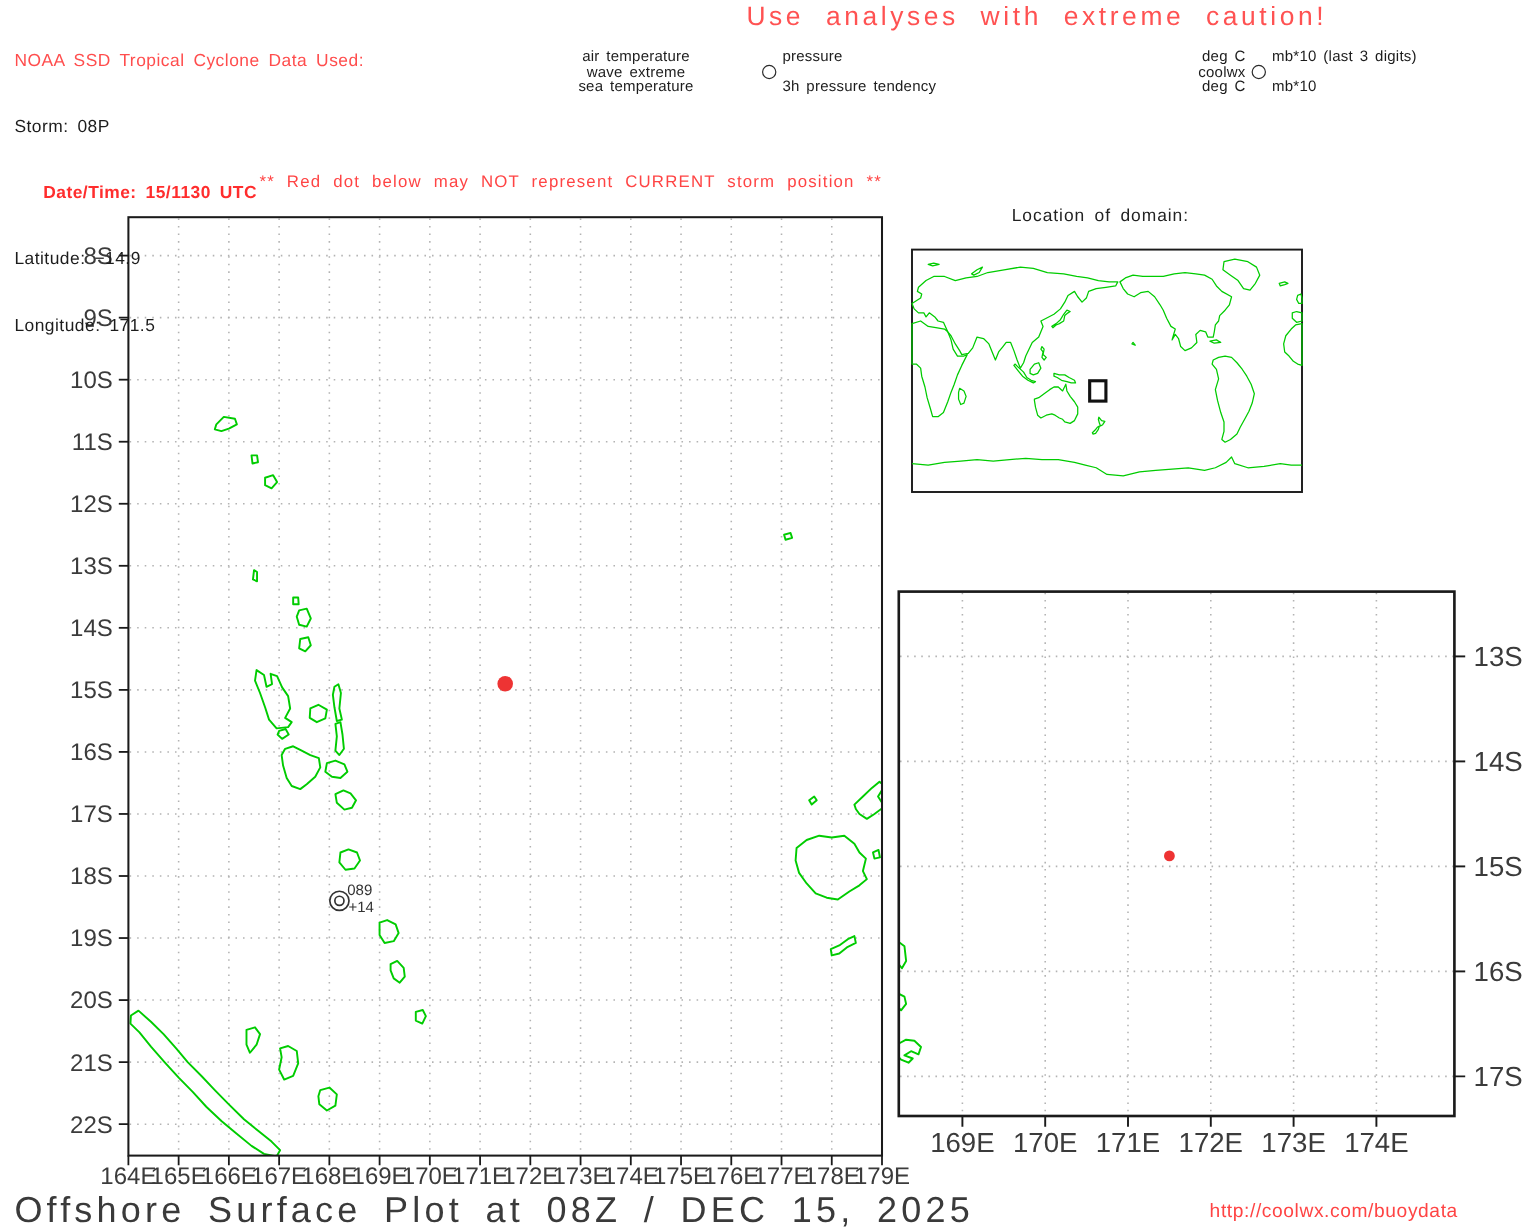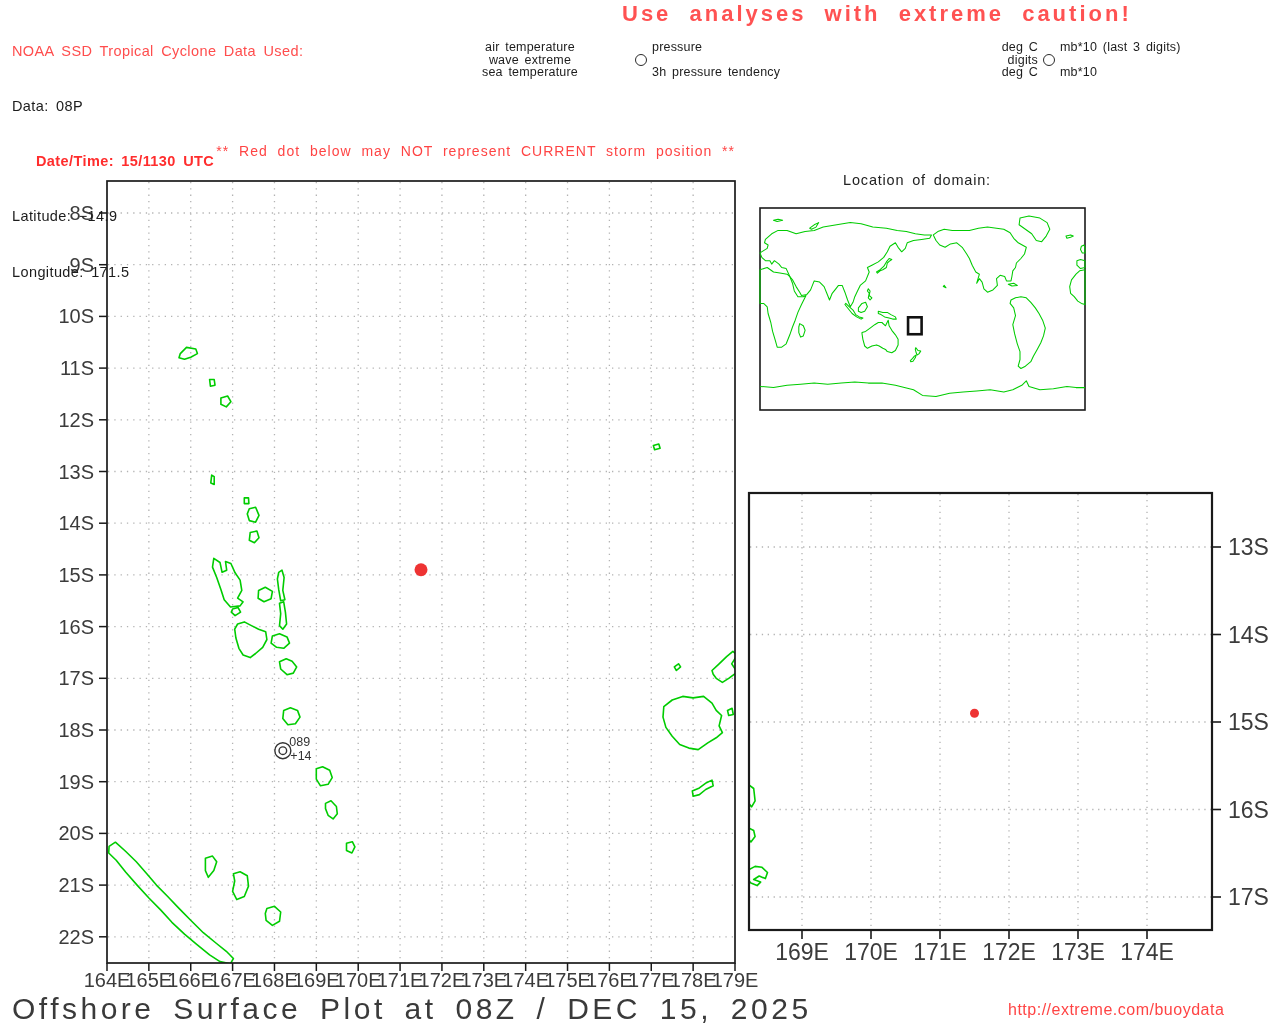--- a/index.html
+++ b/index.html
@@ -5,21 +5,21 @@
   html,body{margin:0;padding:0;background:#fff;}
   .canvas{position:relative;width:1280px;height:1024px;background:#fff;overflow:hidden;
           font-family:"Liberation Sans",sans-serif;}
   svg{font-family:"Liberation Sans",sans-serif;}
   .hdr{position:absolute;left:12px;top:5px;font-size:14.5px;line-height:18.4px;
        letter-spacing:.4px;word-spacing:3px;white-space:pre;}
   .hdr .red{color:#ff4d4d;}
   .hdr .redbold{color:#ff2d2d;font-weight:bold;margin-left:24px;}
   .hdr .blk{color:#1c1c1c;}
   .caution{position:absolute;left:622px;top:1px;font-size:22px;color:#ff5252;
-           letter-spacing:3px;word-spacing:9px;white-space:nowrap;font-weight:bold;}
+           letter-spacing:3px;word-spacing:9px;white-space:nowrap;}
   .legend{position:absolute;top:41px;display:flex;align-items:center;font-size:12.5px;
           color:#1c1c1c;letter-spacing:.2px;word-spacing:2px;}
   .legend .colA{text-align:right;}
   .legend .colA div,.legend .colB div{height:12.5px;line-height:12.5px;white-space:nowrap;}
   .legend .circ{width:10px;height:10px;border:1.5px solid #2b2b2b;border-radius:50%;
                 margin:0 5px;flex:0 0 auto;}
   #legend1{left:430px;} #legend1 .colA{width:200px;text-align:center;}
   #legend2{left:880px;} #legend2 .colA{width:158px;}
   .warning{position:absolute;left:110px;top:143px;width:625px;text-align:right;
            font-size:14px;color:#ff4444;letter-spacing:1px;word-spacing:5px;}
@@ -240,21 +240,21 @@
         <polygon points="915.7,347.7 918.0,350.5 920.7,351.1 918.9,353.9 917.1,355.0 916.2,352.8 915.3,349.4" fill="none" stroke="#00cc00" stroke-width="1.05" stroke-linejoin="round"></polygon>
         <polygon points="910.3,360.6 912.6,358.4 914.4,356.1 916.2,355.0 915.3,357.8 913.0,361.2 910.8,361.7" fill="none" stroke="#00cc00" stroke-width="1.05" stroke-linejoin="round"></polygon>
         <polygon points="943.3,286.6 946.0,287.7 944.2,285.4" fill="none" stroke="#00cc00" stroke-width="1.05" stroke-linejoin="round"></polygon>
         <polyline points="760.0,386.4 773.5,387.6 787.1,385.3 800.6,384.2 814.2,383.1 827.7,384.2 841.3,383.1 854.8,381.9 868.3,383.1 881.9,383.1 895.4,385.3 904.4,387.6 913.5,389.8 922.5,395.4 936.0,396.5 949.6,393.2 963.1,392.0 976.7,390.9 990.2,389.8 1003.8,392.0 1012.8,389.8 1021.8,385.3 1026.3,380.8 1029.0,386.4 1039.9,389.8 1053.4,388.7 1066.9,386.4 1076.0,387.6 1085.0,387.6" fill="none" stroke="#00cc00" stroke-width="1.05" stroke-linejoin="round"></polyline>
         <rect x="908.0555555555555" y="317.30444444444447" width="13.541666666666629" height="16.94555555555553" fill="none" stroke="#111" stroke-width="2.6"></rect>
       </g>
     </svg>
 
   <div class="hdr">
     <div class="red">NOAA SSD Tropical Cyclone Data Used:</div>
-    <div class="blk">Data: 08P</div>
+    <div class="blk">Storm: 08P</div>
     <div class="redbold">Date/Time: 15/1130 UTC</div>
     <div class="blk">Latitude: −14.9</div>
     <div class="blk">Longitude: 171.5</div>
   </div>
 
   <div class="caution">Use analyses with extreme caution!</div>
 
   <div class="legend" id="legend1">
     <div class="colA">
       <div>air temperature</div>
@@ -265,31 +265,31 @@
     <div class="colB">
       <div>pressure</div>
       <div></div>
       <div>3h pressure tendency</div>
     </div>
   </div>
 
   <div class="legend" id="legend2">
     <div class="colA">
       <div>deg C</div>
-      <div>digits</div>
+      <div>coolwx</div>
       <div>deg C</div>
     </div>
     <div class="circ"></div>
     <div class="colB">
       <div>mb*10 (last 3 digits)</div>
       <div></div>
       <div>mb*10</div>
     </div>
   </div>
 
   <div class="warning">** Red dot below may NOT represent CURRENT storm position **</div>
 
   <div class="inset-title">Location of domain:</div>
 
   <div class="footer-title">Offshore Surface Plot at 08Z / DEC 15, 2025</div>
-  <div class="footer-url">http://extreme.com/buoydata</div>
+  <div class="footer-url">http://coolwx.com/buoydata</div>
 
 </div>
 
 </body></html>

